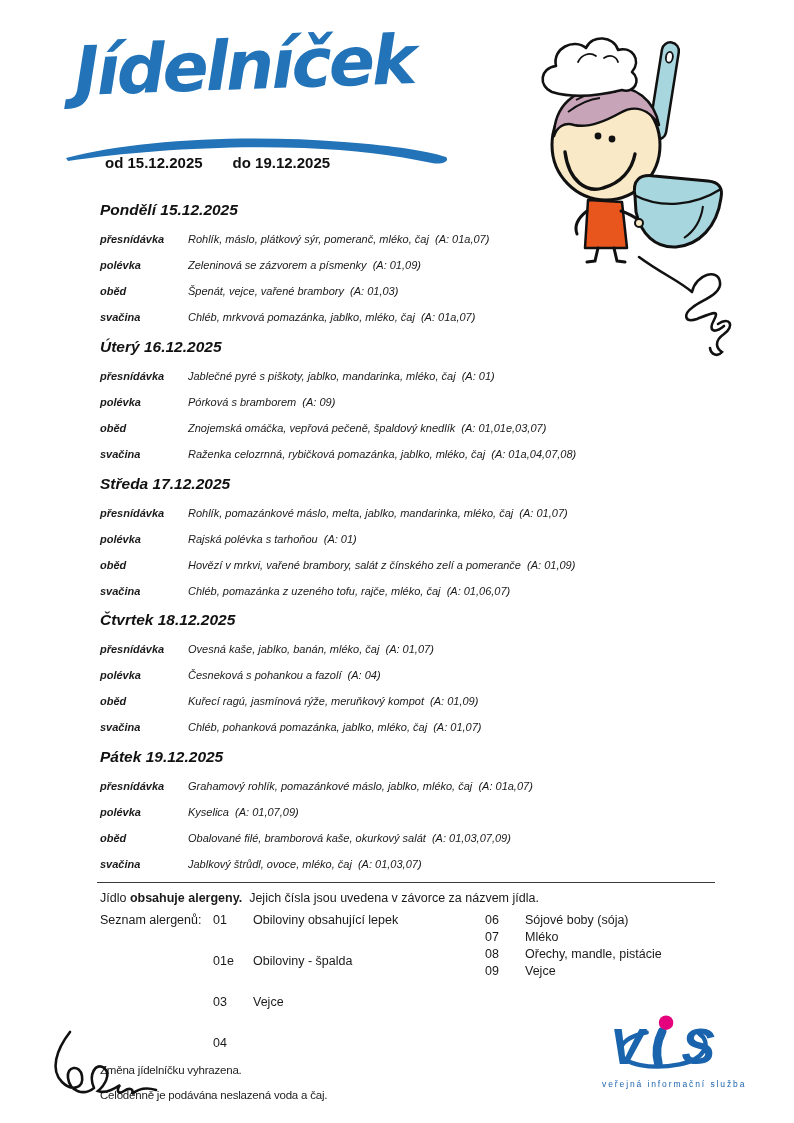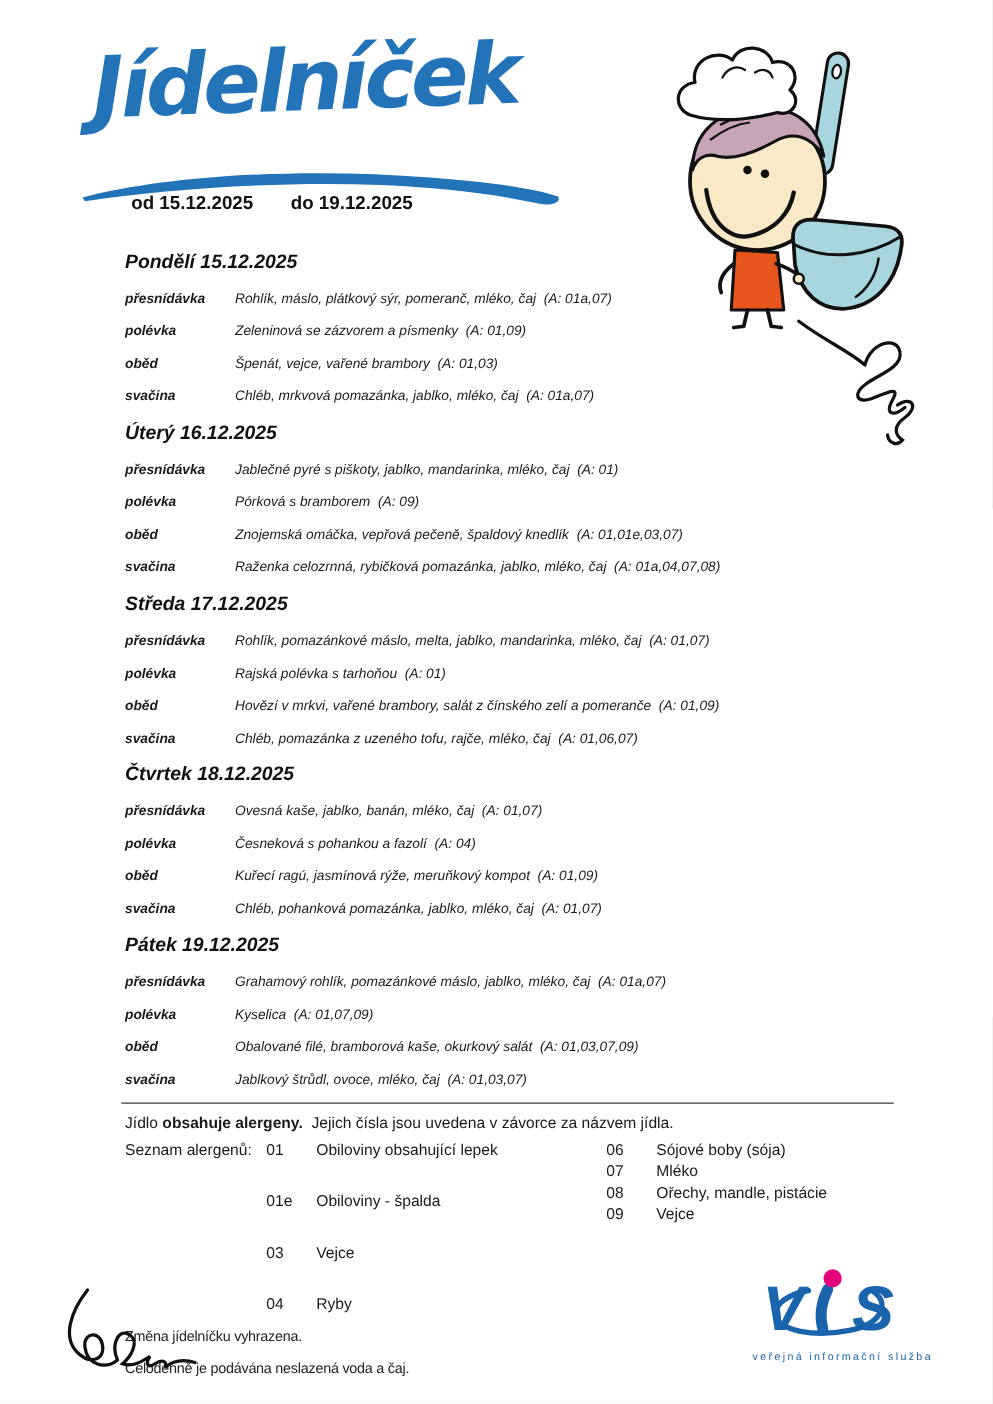--- a/index.html
+++ b/index.html
@@ -226,21 +226,20 @@
       <div class="allergen-item">
         <span>01e</span>
         <span>Obiloviny - špalda</span>
       </div>
       <div class="allergen-item">
         <span>03</span>
         <span>Vejce</span>
       </div>
       <div class="allergen-item">
         <span>04</span>
-        <span>Ryby</span>
       </div>
     </div>
     <div class="allergen-col">
       <div class="allergen-item">
         <span>06</span>
         <span>Sójové boby (sója)</span>
       </div>
       <div class="allergen-item">
         <span>07</span>
         <span>Mléko</span>

